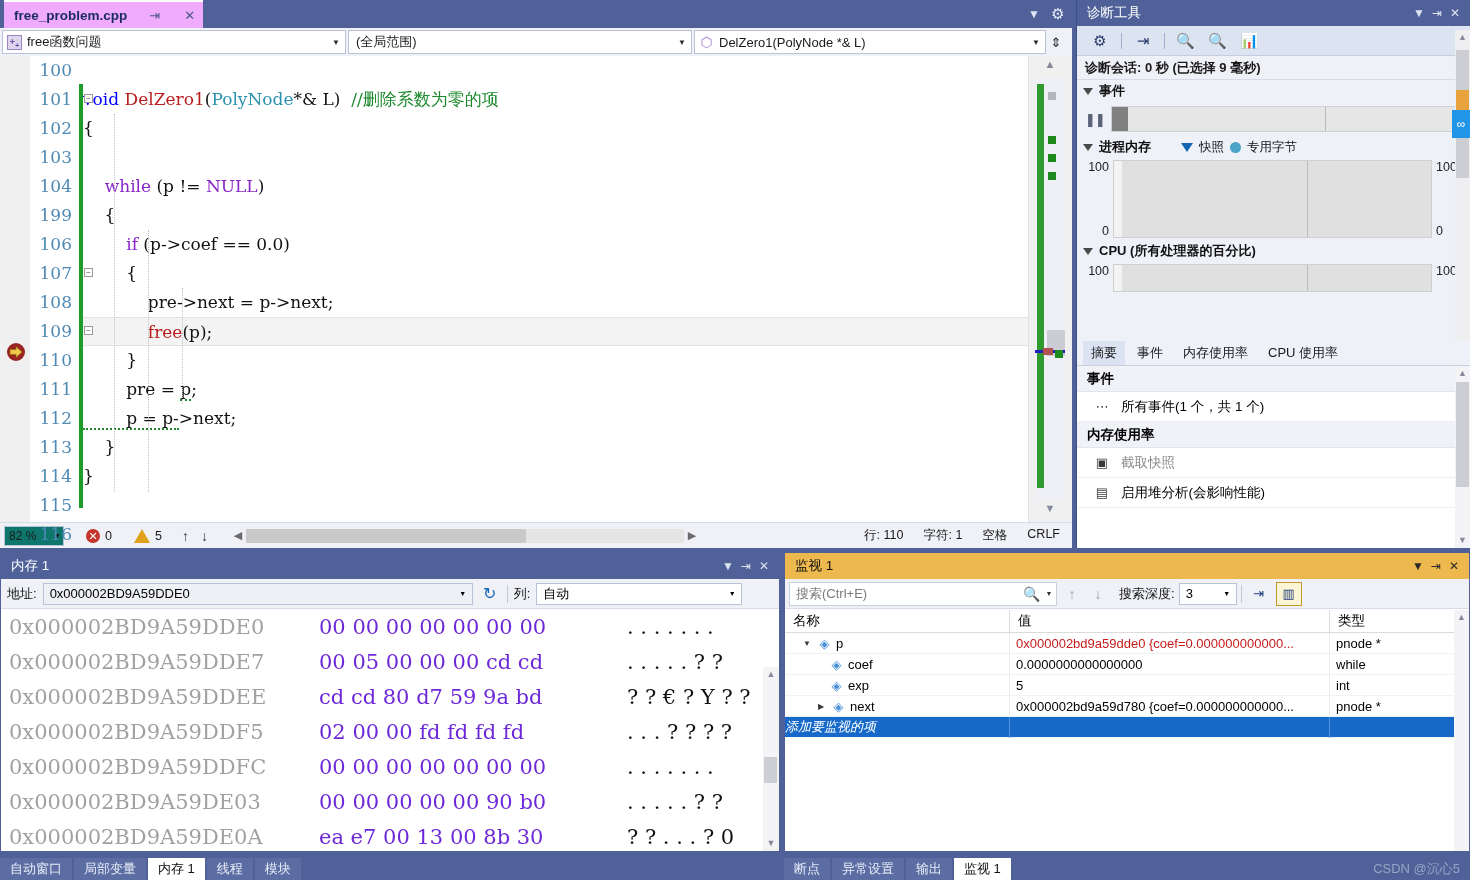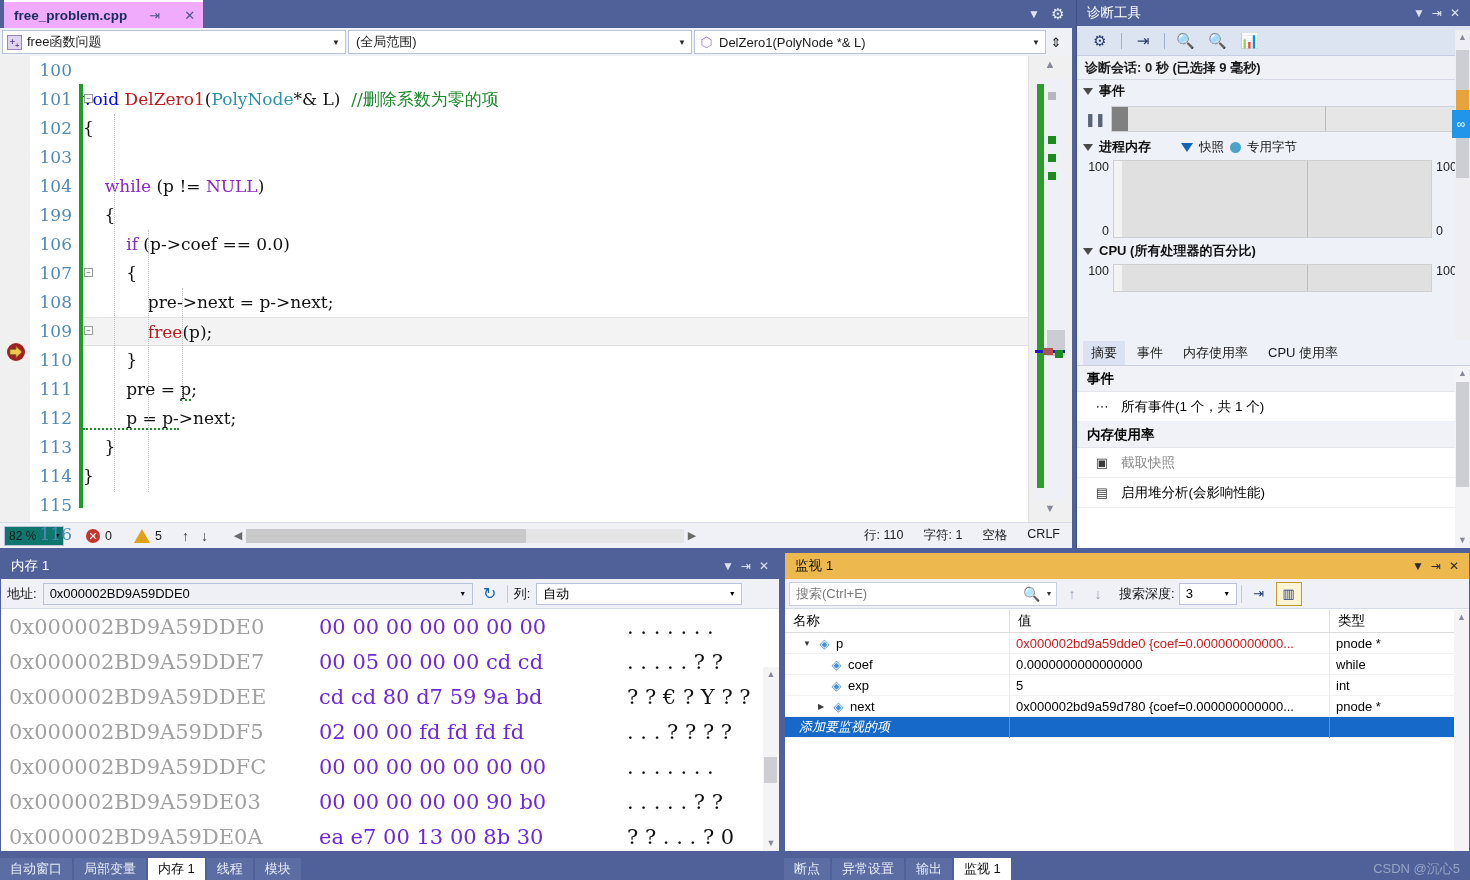--- a/index.html
+++ b/index.html
@@ -185,21 +185,21 @@
   .wg-head { height: 23px; display: flex; background: #fff; border-bottom: 1px solid #dcdcdc; font-size: 13.5px; }
   .wg-head div { padding: 2px 0 0 8px; border-right: 1px solid #dcdcdc; }
   .wg-row { height: 21px; display: flex; font-size: 13px; align-items: center; border-bottom: 1px solid #f2f2f2;}
   .wg-row .cn { width: 225px; display: flex; align-items: center; gap: 4px; white-space: nowrap; overflow: hidden; border-right: 1px solid #ececec; height:21px;}
   .wg-row .cv { width: 320px; white-space: nowrap; overflow: hidden; padding-left: 6px; border-right: 1px solid #ececec; height:21px; line-height:21px;}
   .wg-row .ct { flex:1; padding-left: 6px; }
   .exp-tri { width: 12px; text-align: center; font-size: 8px; color: #3a3a3a; }
   .cube { width: 15px; text-align: center; color: #4a90d9; font-size: 13px; }
   .val-red { color: #c81b1b; }
   .wg-row.addrow { background: #1669c8; color: #fff; height: 21px; }
-  .wg-row.addrow .cn { font-style: italic; padding-left: 14px; border-right: 1px solid #5b94d8;}
+  .wg-row.addrow .cn { font-style: italic; padding-left: 0; border-right: 1px solid #5b94d8;}
   .wg-row.addrow .cv { border-right: 1px solid #5b94d8;}
   .wg-scrollcol { position: absolute; right: 0; top: 0; width: 15px; bottom: 0; background: #f4f4f6; }
 
   
   .tabrow { position: absolute; height: 26px; bottom: 0; background: #4f6198; display: flex; align-items: flex-end; }
   .tabrow.left { left: 0; width: 780px; }
   .tabrow.right { left: 784px; width: 686px; }
   .btab { height: 22px; padding: 0 10px; margin-right: 2px; color: #e6ebf7; font-size: 13px; line-height: 22px; background: #5c6da3; }
   .btab.sel { background: #fff; color: #111; }
   .watermark { margin-left: auto; color: #98a4c4; font-size: 13px; padding-right: 10px; line-height: 22px; }

